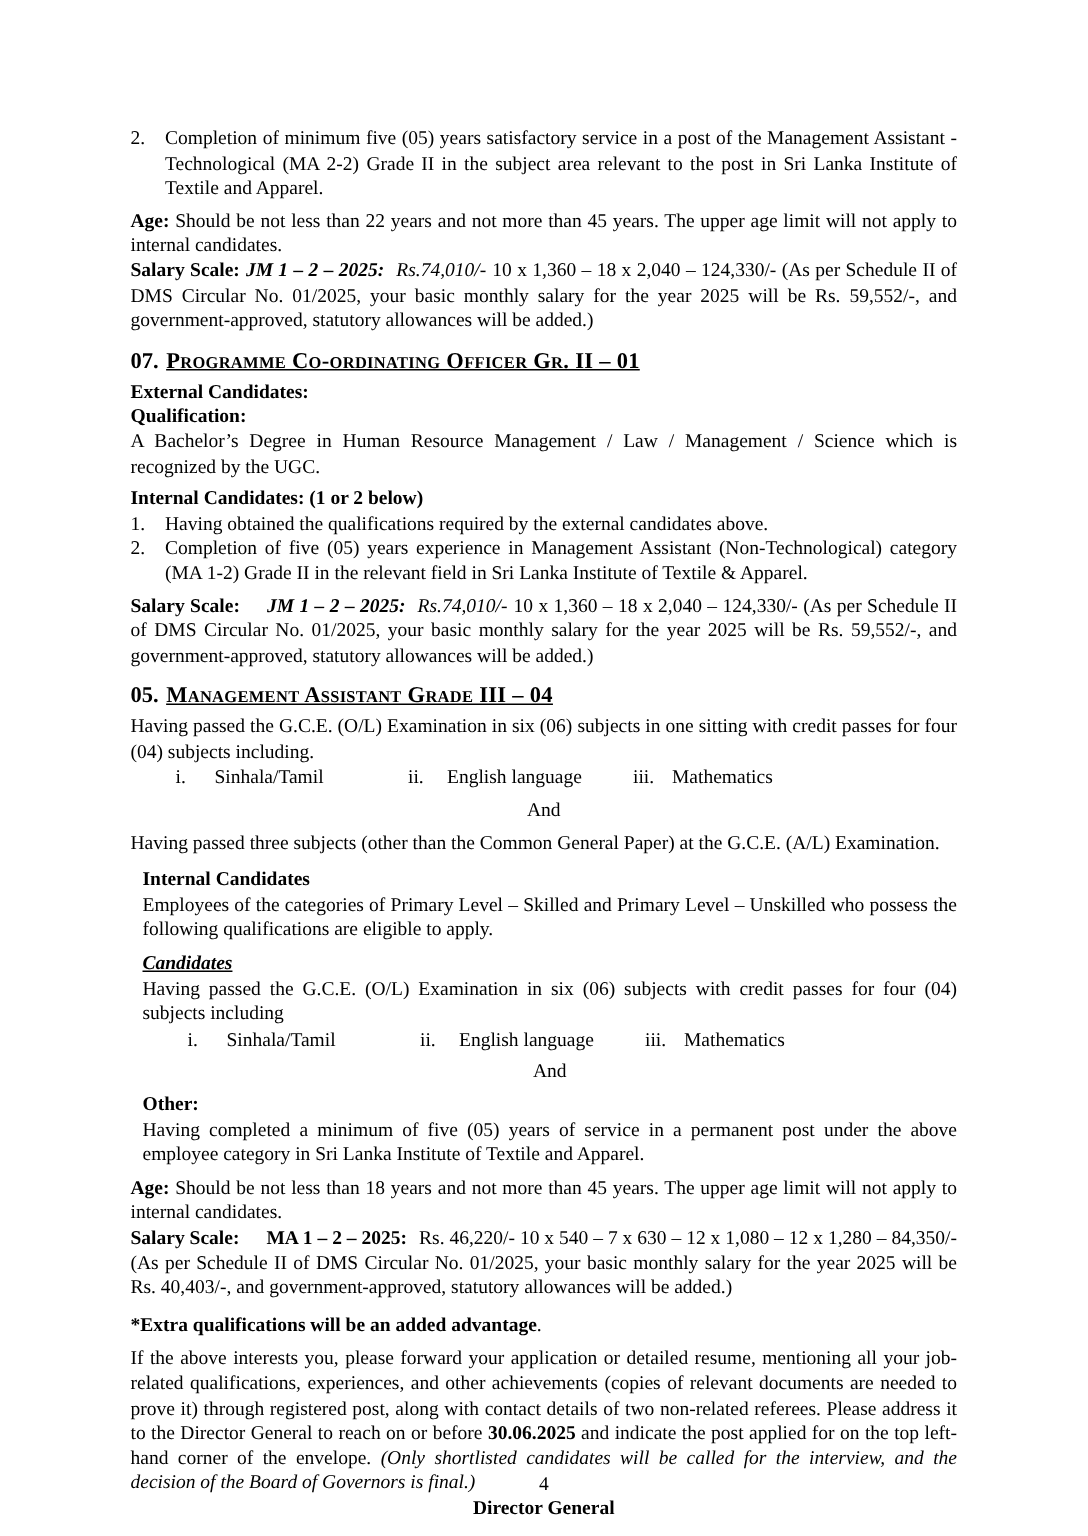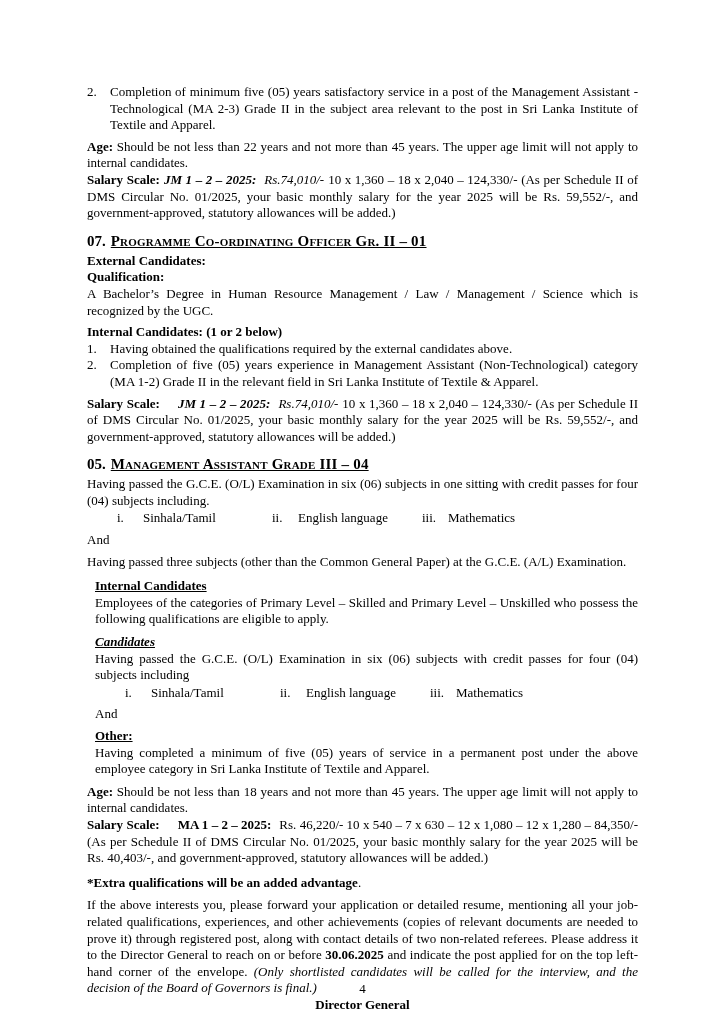--- a/index.html
+++ b/index.html
@@ -41,41 +41,41 @@
   }
   .hang { display: flex; }
   .hang .num { flex: 0 0 23px; }
   .hang .txt { flex: 1; text-align: justify; }
   .subjects { display: flex; padding-left: 30px; margin: 1px 0 2px 0; }
   .subj { display: flex; }
   .subj .rn { flex: 0 0 26px; }
   .subj1 { flex: 0 0 155px; }
   .subj2 { flex: 0 0 150px; }
   .subj3 { flex: 1; }
-  .and-line { margin: 5px 0 5px 0; }
+  .and-line { text-align: center; margin: 5px 0 5px 0; }
   .indent-block { margin-left: 8px; }
-  .h-u { font-weight: bold; text-decoration: underline; }
+  .h-u { font-weight: bold; }
   .h-ui { font-weight: bold; font-style: italic; text-decoration: underline; }
   .center-bold { text-align: center; font-weight: bold; }
   .page-number {
     position: absolute;
     bottom: 26px;
     left: 0;
     right: 0;
     text-align: center;
   }
 </style>
 </head>
 <body>
 
 <div class="page">
 
   <div class="hang mb5">
     <span class="num">2.</span>
-    <span class="txt">Completion of minimum five (05) years satisfactory service in a post of the Management Assistant - Technological (MA 2-3) Grade II in the subject area relevant to the post in Sri Lanka Institute of Textile and Apparel.</span>
+    <span class="txt">Completion of minimum five (05) years satisfactory service in a post of the Management Assistant - Technological (MA 2-2) Grade II in the subject area relevant to the post in Sri Lanka Institute of Textile and Apparel.</span>
   </div>
 
   <p class="just"><span class="b">Age:</span><span> Should be not less than 22 years and not more than 45 years. The upper age limit will not apply to internal candidates.</span></p>
 
   <p class="just mb6"><span class="b">Salary Scale:</span><span class="bi sp4">JM 1 – 2 – 2025:</span><span class="i sp8">Rs.74,010/-</span><span class="sp4">10 x 1,360 – 18 x 2,040 – 124,330/- (As per Schedule II of DMS Circular No. 01/2025, your basic monthly salary for the year 2025 will be Rs. 59,552/-, and government-approved, statutory allowances will be added.)</span></p>
 
   <h2 class="sec-heading"><span>07.</span><span class="sec-title">Programme Co-ordinating Officer Gr. II – 01</span></h2>
 
   <p class="b">External Candidates:</p>
   <p class="b">Qualification:</p>

